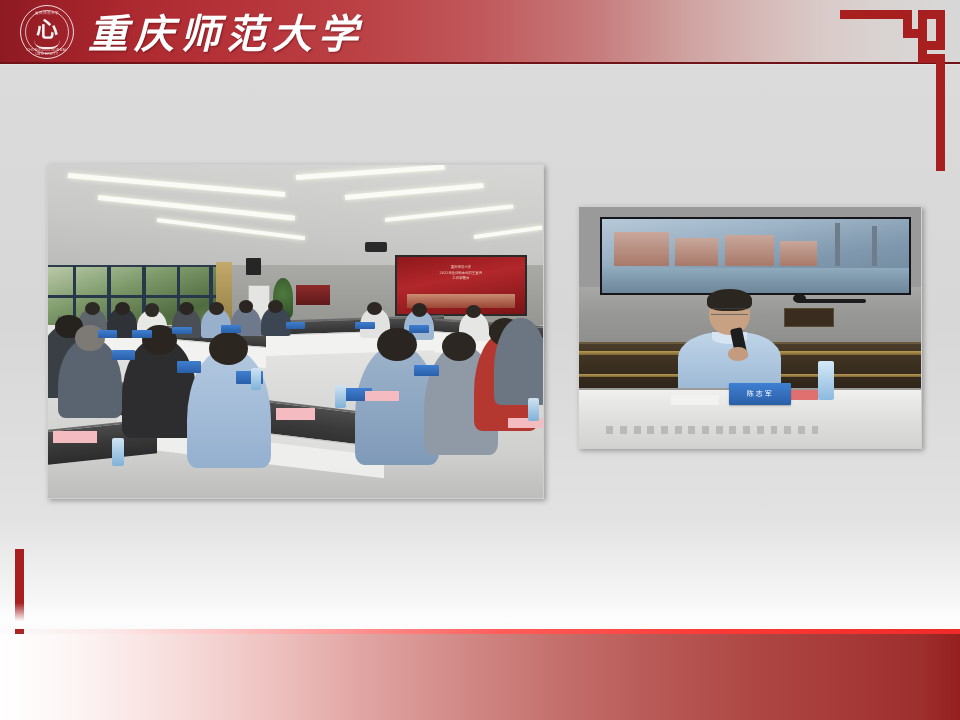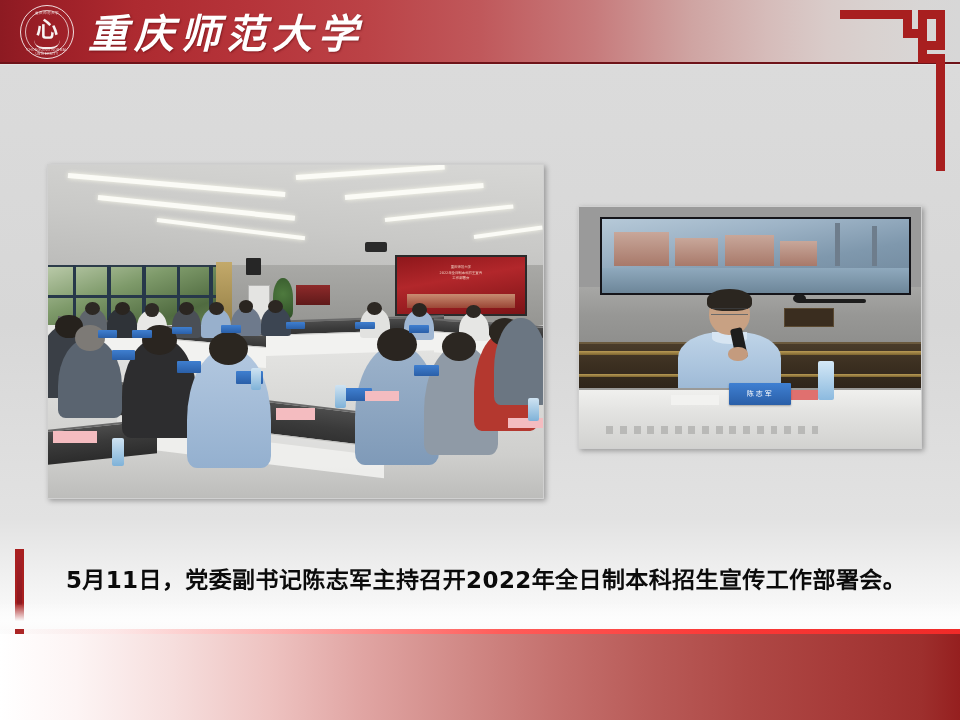--- a/index.html
+++ b/index.html
@@ -434,22 +434,18 @@
 
     <div class="ph" style="left:27%;top:78%;width:14%;height:4%;background:#f2f2f0;"></div>
     <div class="ph" style="left:60%;top:76%;width:10%;height:4%;background:#e0706f;"></div>
     <div class="ph pr-bottle" style="left:70%;top:64%;width:4.5%;height:16%;"></div>
 
     <div class="ph pr-nameplate" style="left:44%;top:73%;width:18%;height:9%;">
       <span>陈志军</span>
     </div>
   </div>
 
-  <div class="caption-bar">
-    <div class="caption-accent"></div>
-    <div class="caption-text">5月11日，党委副书记陈志军主持召开2022年全日制本科招生宣传工作部署会。</div>
-  </div>
 
   <div class="footer-whitegap"></div>
   <div class="footer-topline"></div>
   <div class="footer-band"></div>
 
 </div>
 
 </body></html>

